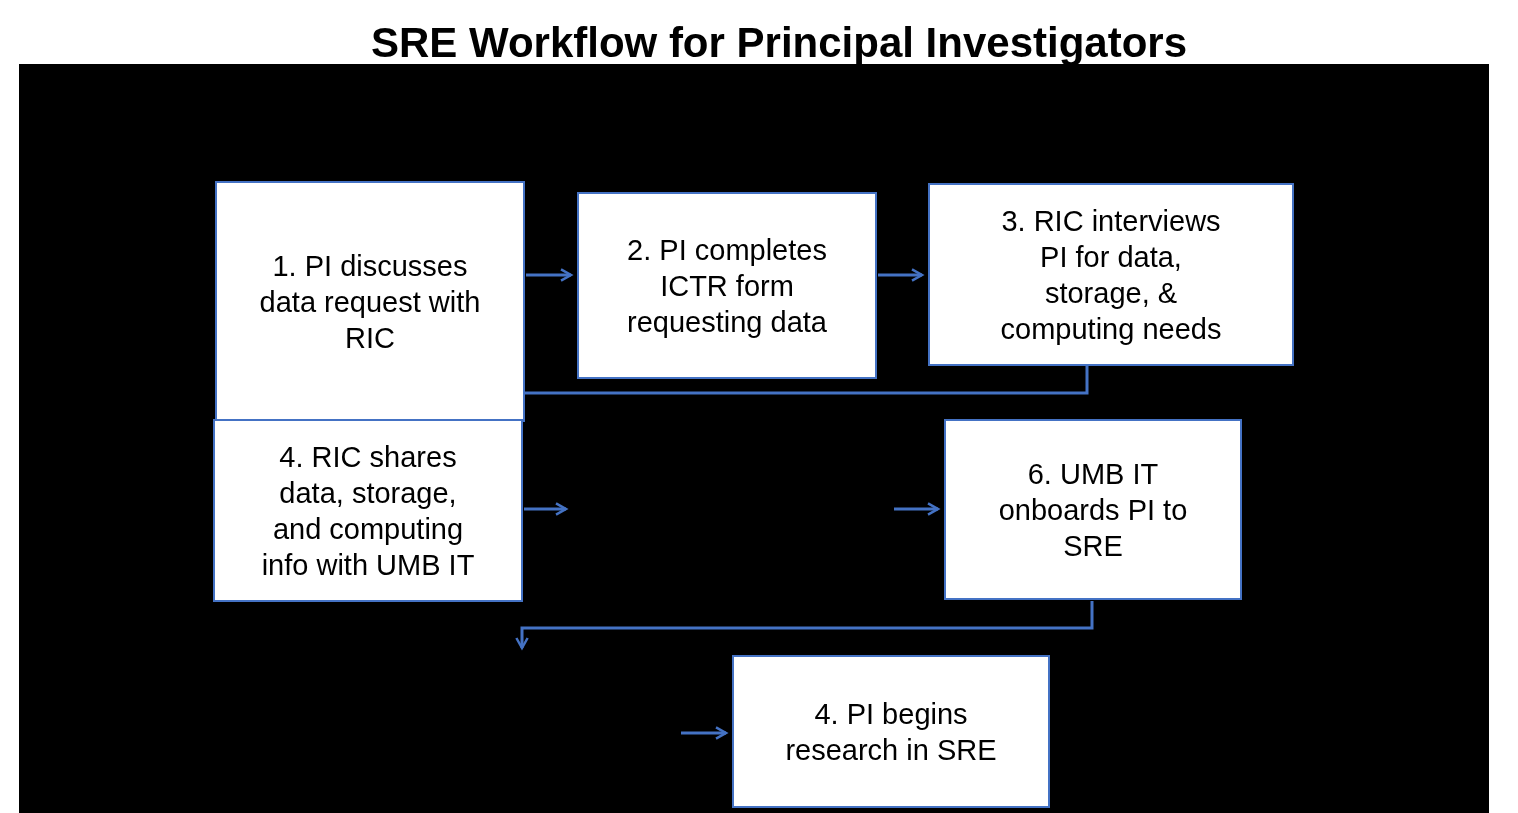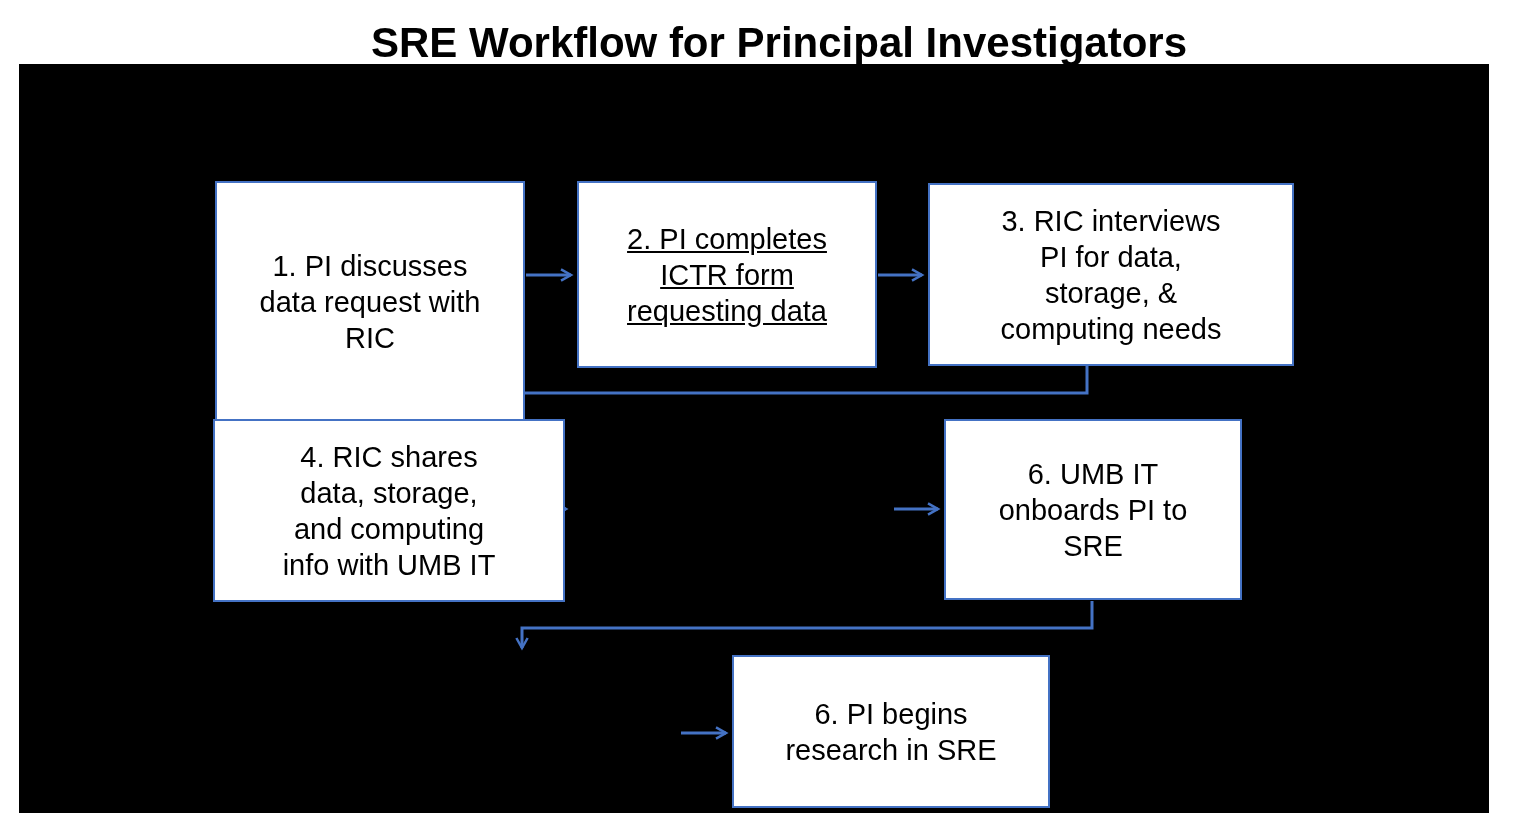--- a/index.html
+++ b/index.html
@@ -51,23 +51,23 @@
     display: flex;
     align-items: center;
     justify-content: center;
     text-align: center;
     color: var(--box-text, #000000);
     font-size: 29px;
     line-height: 36px;
     white-space: pre-line;
   }
   .b1 { left: 215px; top: 181px; width: 310px; height: 241px; }
-  .b2 { left: 577px; top: 181px; width: 300px; height: 187px; text-decoration: underline; }
+  .b2 { left: 577px; top: 192px; width: 300px; height: 187px; }
   .b3 { left: 928px; top: 183px; width: 366px; height: 183px; }
-  .b4 { left: 213px; top: 419px; width: 352px; height: 183px; }
+  .b4 { left: 213px; top: 419px; width: 310px; height: 183px; }
   .b5 { left: 572px; top: 419px; width: 321px; height: 181px; }
   .b6 { left: 944px; top: 419px; width: 298px; height: 181px; }
   .b7 { left: 368px; top: 654px; width: 312px; height: 154px; }
   .b8 { left: 732px; top: 655px; width: 318px; height: 153px; }
 </style>
 </head>
 <body>
 
 <div class="canvas">
 
@@ -111,17 +111,17 @@
 data, storage,
 and computing
 info with UMB IT</span>
   </div>
   <div class="box b6">
     <span>6. UMB IT
 onboards PI to
 SRE</span>
   </div>
   <div class="box b8">
-    <span>6. PI begins
+    <span>4. PI begins
 research in SRE</span>
   </div>
 
 </div>
 
 </body></html>

